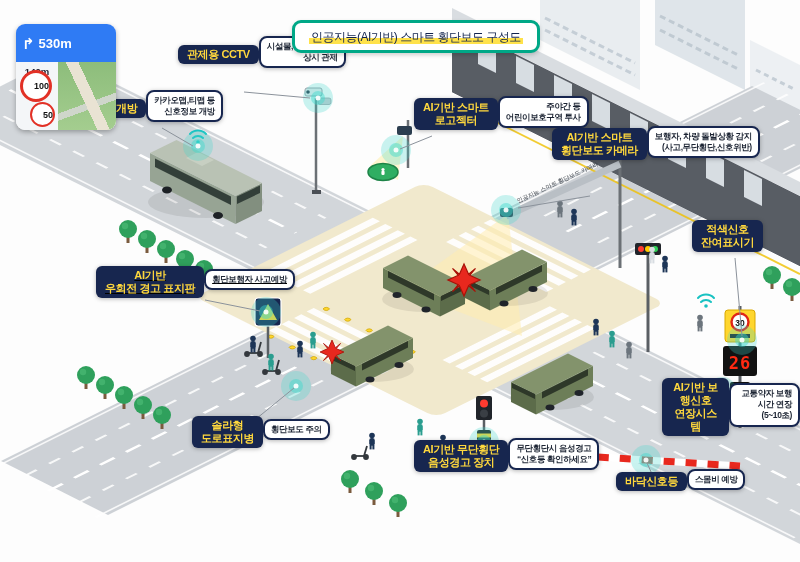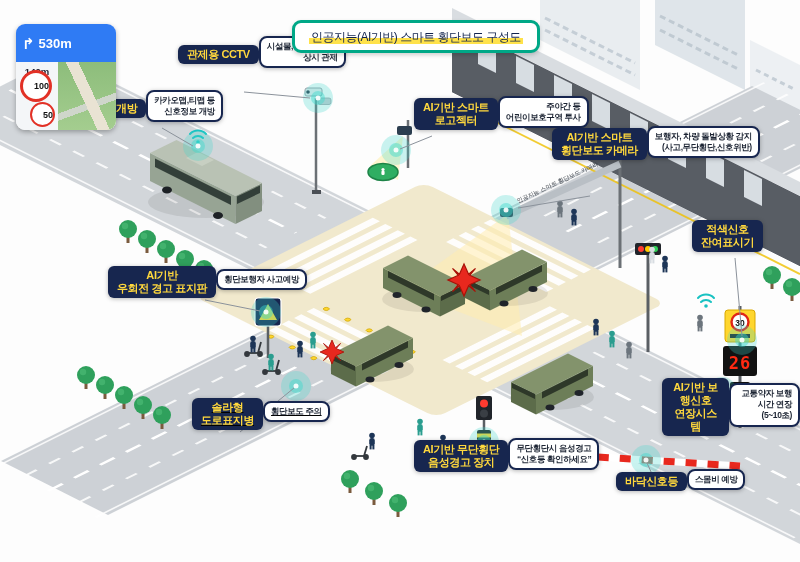--- a/index.html
+++ b/index.html
@@ -22,22 +22,22 @@
         position:relative;z-index:2;letter-spacing:-0.4px;}
   .co-d{background:#ffffff;border:2px solid #17264f;color:#1c2433;font-weight:700;
         font-size:8.5px;line-height:1.3;padding:3px 6px;border-radius:8px;
         white-space:pre-line;text-align:right;margin-top:-4px;position:relative;z-index:1;
         letter-spacing:-0.4px;}
   #co-vehicle-signal{left:62px;top:94px;}
   #co-cctv{left:178px;top:40px;}
   #co-logojector{left:414px;top:98px;}
   #co-crosswalk-camera{left:552px;top:128px;}
   #co-red-signal-timer{left:692px;top:220px;}
-  #co-right-turn-warning{left:108px;top:266px;}
-  #co-solar-road-stud{left:192px;top:398px;text-decoration:underline;}
+  #co-right-turn-warning{left:96px;top:266px;text-decoration:underline;}
+  #co-solar-road-stud{left:192px;top:416px;}
   #co-jaywalk-warning{left:402px;top:440px;padding-left:12px;}
   #co-walk-signal-extension{left:662px;top:378px;}
   #co-floor-signal-light{left:616px;top:472px;}
 
   
   .navapp{position:absolute;left:16px;top:24px;width:100px;height:106px;z-index:5;
     border-radius:9px;overflow:visible;box-shadow:0 2px 5px rgba(0,0,0,.3);background:#fff;}
   .nav-top{height:38px;background:#2f7bf4;border-radius:9px 9px 0 0;display:flex;
     align-items:center;gap:4px;padding:0 6px;color:#fff;}
   .nav-arrow{font-size:15px;font-weight:800;line-height:1;}

